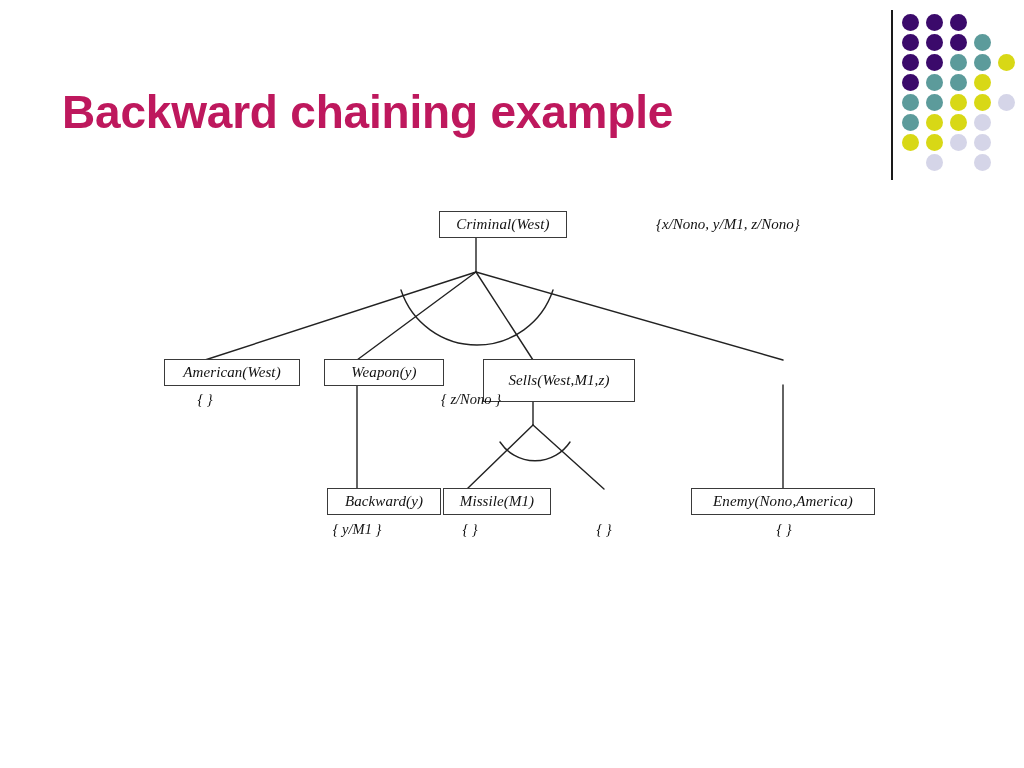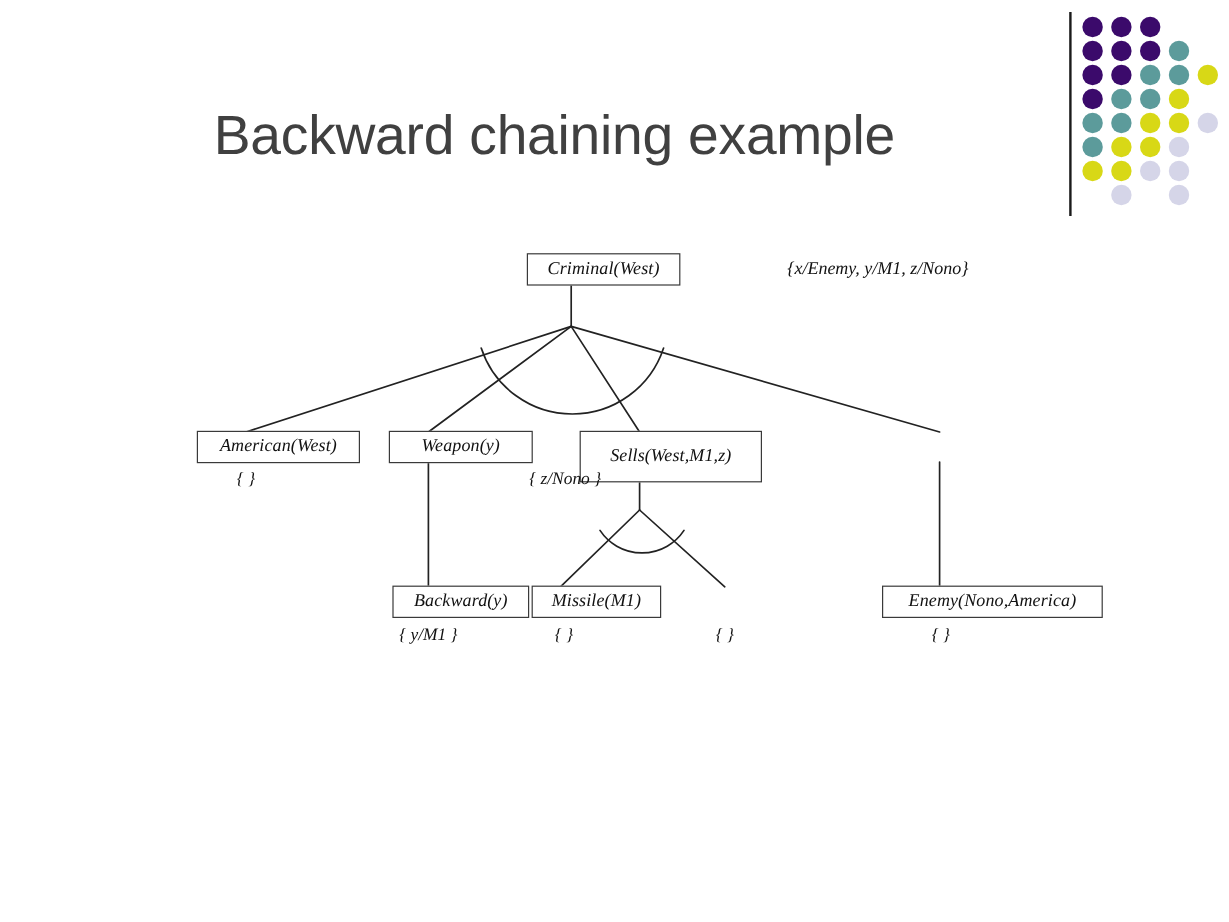--- a/index.html
+++ b/index.html
@@ -24,26 +24,25 @@
   }
 
   
   #slide-title {
     position: absolute;
     left: 62px;
     top: 88px;
     width: 800px;
     font-family: "Liberation Sans", sans-serif;
     font-size: 46px;
-    font-weight: normal;
-    color: #404040;
+    font-weight: bold;
+    color: #be185d;
     letter-spacing: -0.2px;
     line-height: 1.05;
     white-space: nowrap;
-    text-align: center;
   }
 
   
   #deco {
     position: absolute;
     left: 880px;
     top: 0px;
     width: 144px;
     height: 182px;
   }
@@ -180,38 +179,38 @@
 
         <line x1="533" y1="385" x2="533" y2="425"></line>
         <line x1="533" y1="425" x2="467" y2="489"></line>
         <line x1="533" y1="425" x2="604" y2="489"></line>
         <path d="M 500 442 A 42 42 0 0 0 570 442"></path>
 
         <line x1="783" y1="385" x2="783" y2="489"></line>
       </g>
     </svg>
 
-    <div class="subst-root" style="left:656px; top:216px;">{x/Enemy, y/M1, z/Nono}</div>
+    <div class="subst-root" style="left:656px; top:216px;">{x/Nono, y/M1, z/Nono}</div>
 
     <div class="node-box" style="left:412px; top:211px; width:128px; height:27px;">Criminal(West)</div>
 
     <div class="node-box" style="left:137px; top:359px; width:136px; height:27px;">American(West)</div>
     <div class="subst" style="left:137px; top:391px; width:136px;">{ }</div>
 
     <div class="node-box" style="left:297px; top:359px; width:120px; height:27px;">Weapon(y)</div>
 
     <div class="node-box" style="left:456px; top:359px; width:152px; height:43px;">Sells(West,M1,z)</div>
     <div class="subst" style="left:441px; top:391px; width:110px; text-align:left;">{ z/Nono }</div>
 
 
     <div class="node-box" style="left:300px; top:488px; width:114px; height:27px;">Backward(y)</div>
     <div class="subst" style="left:300px; top:521px; width:114px;">{ y/M1 }</div>
 
     <div class="node-box" style="left:416px; top:488px; width:108px; height:27px;">Missile(M1)</div>
     <div class="subst" style="left:416px; top:521px; width:108px;">{ }</div>
 
     <div class="subst" style="left:535px; top:521px; width:138px;">{ }</div>
 
-    <div class="node-box" style="left:708px; top:488px; width:184px; height:27px;">Enemy(Nono,America)</div>
+    <div class="node-box" style="left:664px; top:488px; width:184px; height:27px;">Enemy(Nono,America)</div>
     <div class="subst" style="left:692px; top:521px; width:184px;">{ }</div>
 
   </div>
 </div>
 
 </body></html>

